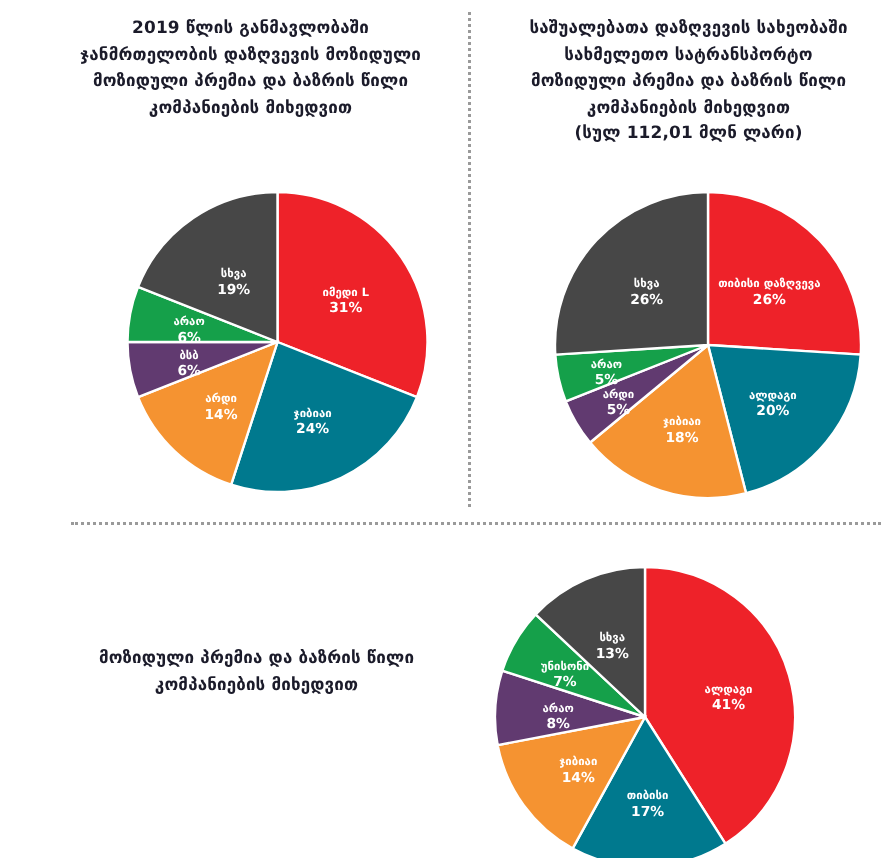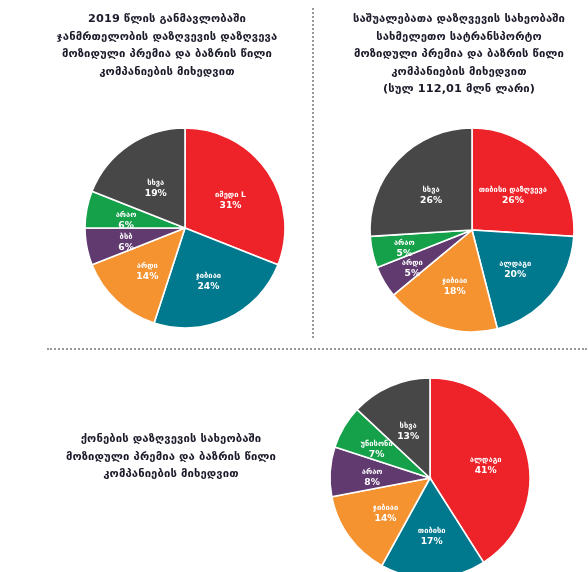--- a/index.html
+++ b/index.html
@@ -60,33 +60,32 @@
 </head>
 <body>
 
 <div class="page">
 
   <div class="v-divider"></div>
   <div class="h-divider"></div>
 
   <div class="title" id="title-1">
       <span class="line">2019 წლის განმავლობაში</span>
-      <span class="line">ჯანმრთელობის დაზღვევის დაზღვევა</span>
+      <span class="line">ჯანმრთელობის დაზღვევის მოზიდული</span>
       <span class="line">მოზიდული პრემია და ბაზრის წილი</span>
       <span class="line">კომპანიების მიხედვით</span>
     </div>
   <div class="title" id="title-2">
       <span class="line">საშუალებათა დაზღვევის სახეობაში</span>
       <span class="line">სახმელეთო სატრანსპორტო</span>
       <span class="line">მოზიდული პრემია და ბაზრის წილი</span>
       <span class="line">კომპანიების მიხედვით</span>
       <span class="line">(სულ 112,01 მლნ ლარი)</span>
     </div>
   <div class="title" id="title-3">
-      <span class="line">ქონების დაზღვევის სახეობაში</span>
       <span class="line">მოზიდული პრემია და ბაზრის წილი</span>
       <span class="line">კომპანიების მიხედვით</span>
     </div>
 
   <div class="pie-wrap" id="pie-1">
       <svg class="pie-svg" width="212" height="212" viewBox="0 0 212 212">
         <g>
           <path d="M 106 106 L 106.00 6.00 A 100 100 0 0 1 198.98 142.81 Z" fill="#ee2229" stroke="#ffffff" stroke-width="1.6"></path>
           <text class="slice-label" x="151.49" y="75.09"><tspan class="name" x="151.49" dy="0">იმედი L</tspan><tspan class="pct" x="151.49" dy="11">31%</tspan></text>
         </g>

